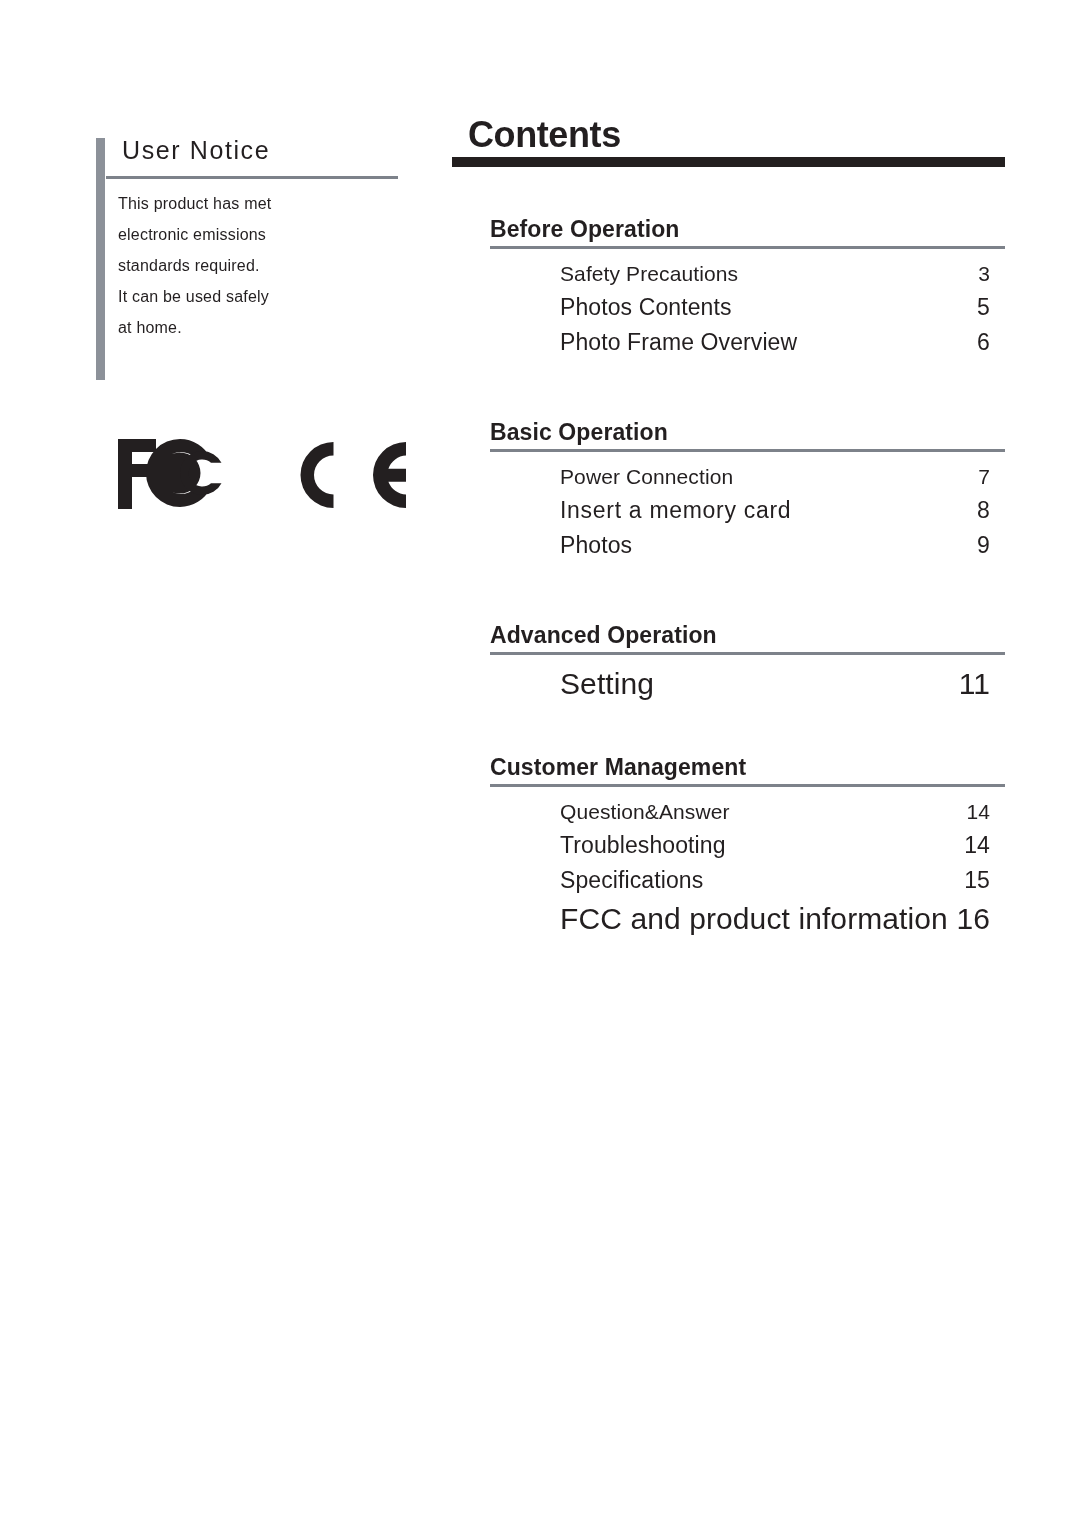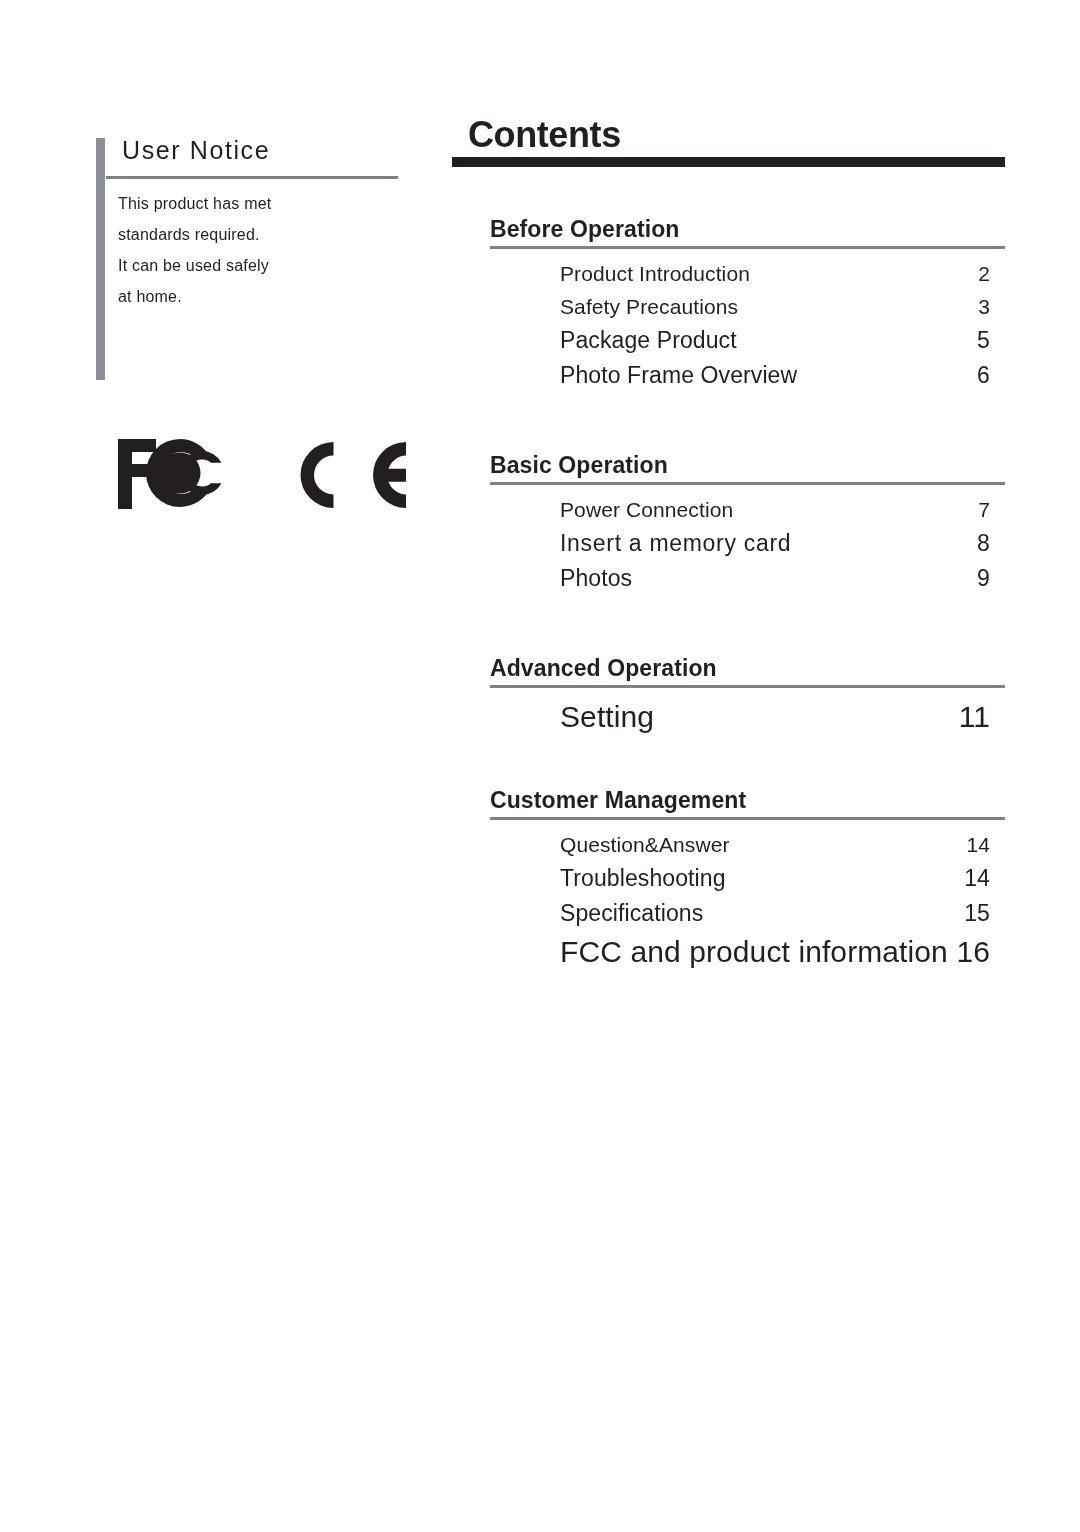--- a/index.html
+++ b/index.html
@@ -168,20 +168,21 @@
 <body>
 
 <div class="page">
 
   <div class="notice-block">
     <div class="notice-bar"></div>
     <div class="notice-heading">User Notice</div>
     <div class="notice-rule"></div>
     <div class="notice-body">
       <div>This product has met</div>
+      <div>electronic emissions</div>
       <div>standards required.</div>
       <div>It can be used safely</div>
       <div>at home.</div>
     </div>
   </div>
 
   <div class="logos">
 
     <svg class="fcc-logo" width="112" height="72" viewBox="0 0 112 72">
       <g fill="#231f20">
@@ -209,29 +210,25 @@
     <div class="contents-title">Contents</div>
     <div class="contents-bar"></div>
 
     <div class="toc">
 
       <div class="toc-section">
         <div class="section-title">Before Operation</div>
         <div class="section-rule"></div>
         <div class="entries">
           <div class="entry">
-            <span class="entry-label">Product Introduction</span>
-            <span class="entry-page">2</span>
-          </div>
-          <div class="entry">
             <span class="entry-label">Safety Precautions</span>
             <span class="entry-page">3</span>
           </div>
           <div class="entry size-md">
-            <span class="entry-label">Package Product</span>
+            <span class="entry-label">Photos Contents</span>
             <span class="entry-page">5</span>
           </div>
           <div class="entry size-md">
             <span class="entry-label">Photo Frame Overview</span>
             <span class="entry-page">6</span>
           </div>
         </div>
       </div>
 
       <div class="gap-after"></div>

